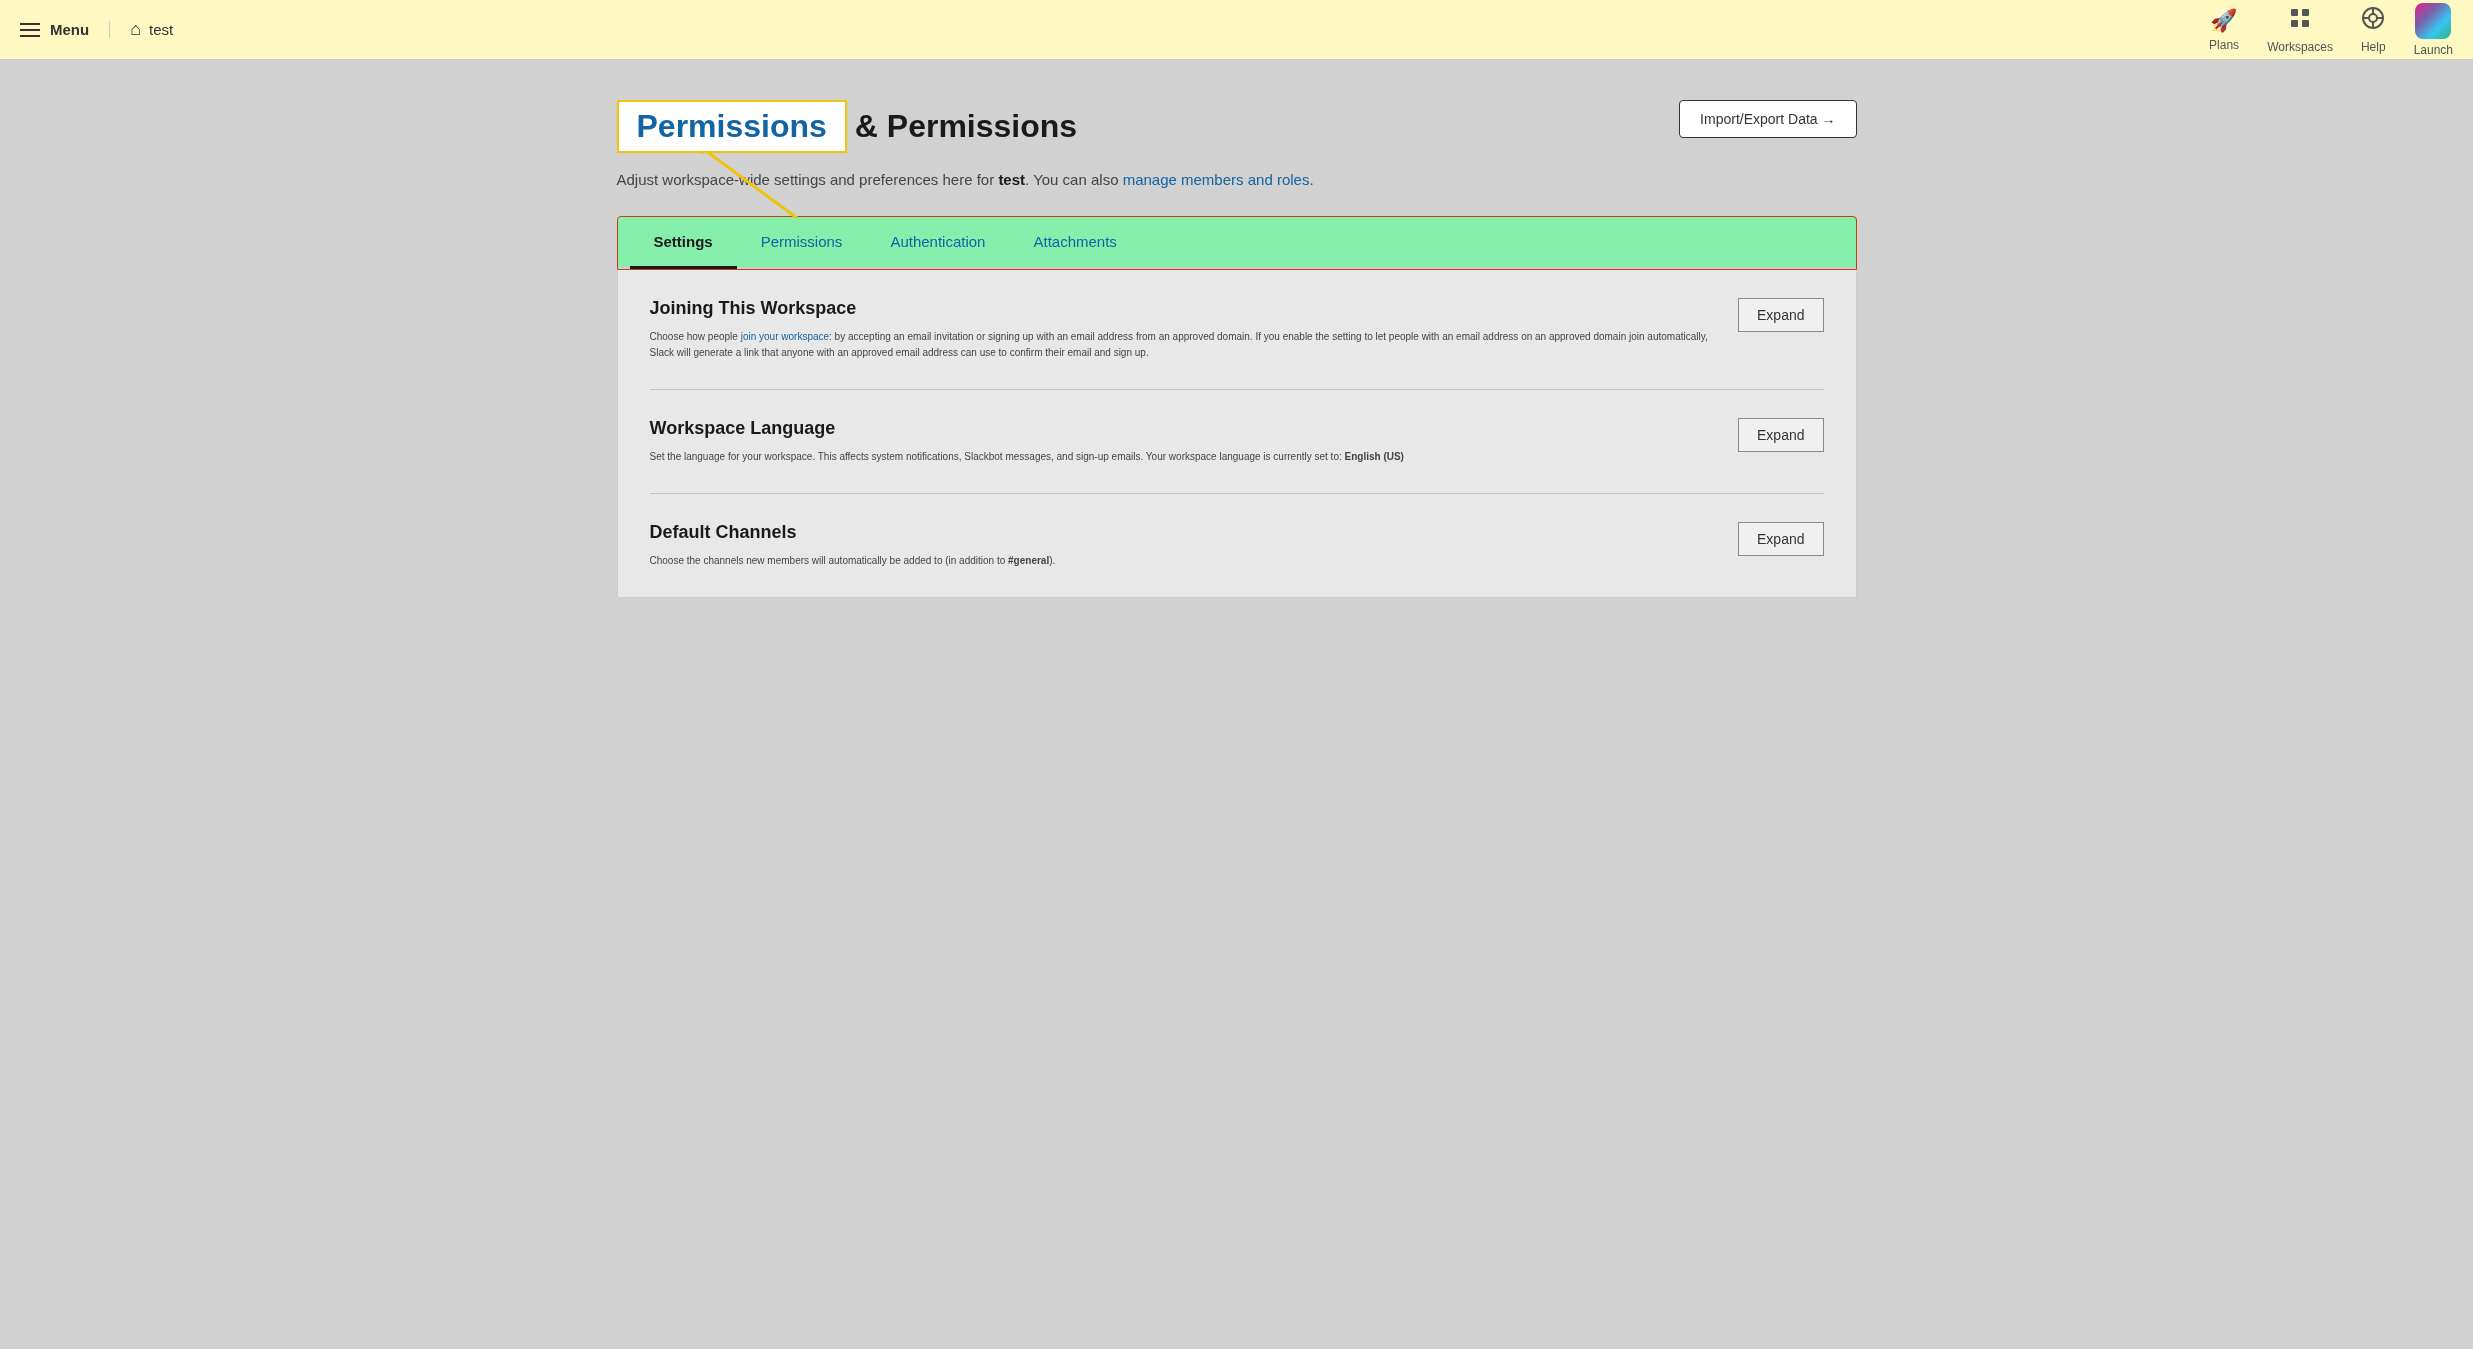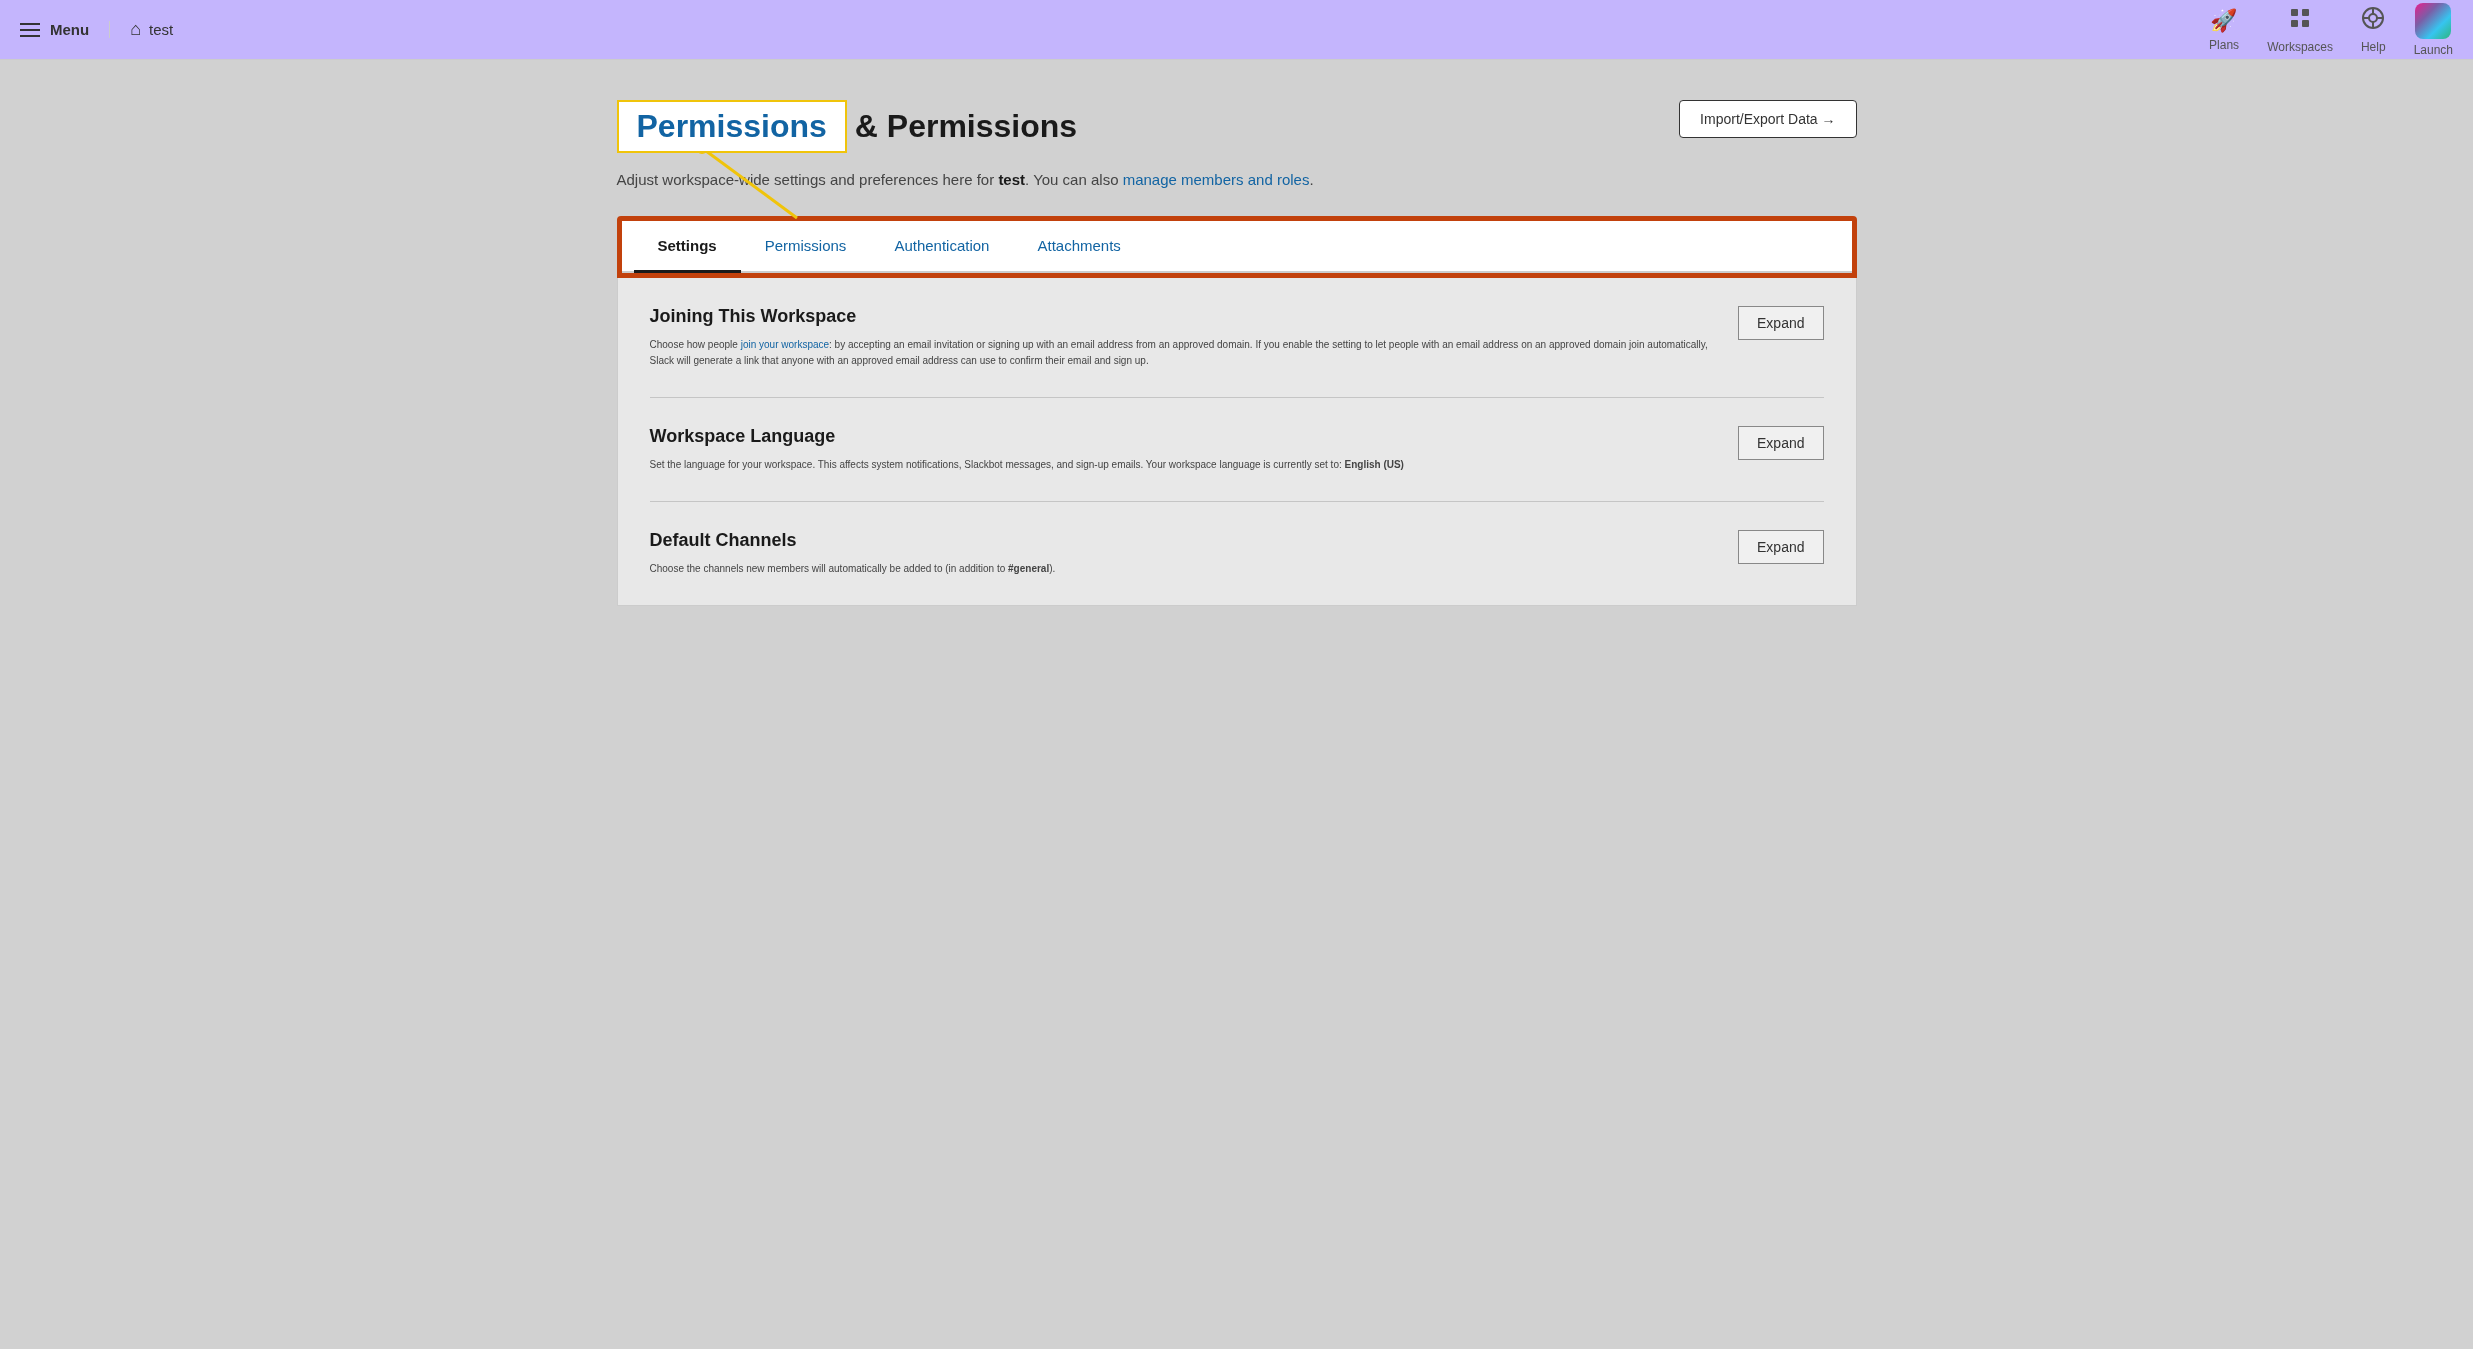--- a/index.html
+++ b/index.html
@@ -4,21 +4,21 @@
   <style>
     * { box-sizing: border-box; margin: 0; padding: 0; }
     body {
       font-family: -apple-system, BlinkMacSystemFont, 'Segoe UI', Helvetica, Arial, sans-serif;
       background: #d1d1d1;
       min-height: 100vh;
     }
 
     
     .topnav {
-      background: #c4b5fd;
+      background: #fef9c3;
       border-bottom: 1px solid #ccc;
       display: flex;
       align-items: center;
       height: 60px;
       padding: 16px 20px;
       justify-content: space-between;
     }
     .topnav-left {
       display: flex;
       align-items: center;
@@ -146,22 +146,22 @@
       font-weight: 700;
       color: #1a1a1a;
     }
     .subtitle a {
       color: #1264a3;
       text-decoration: none;
     }
 
     
     .tabs-container {
-      background: #ffffff;
-      border: 5px solid #c2410c;
+      background: #86efac;
+      border: 1px solid #c2410c;
       border-radius: 4px 4px 0 0;
     }
     .tabs-row {
       display: flex;
       border-bottom: 2px solid #ccc;
       background: transparent;
       padding: 0 12px;
     }
     .tab {
       padding: 16px 24px;

